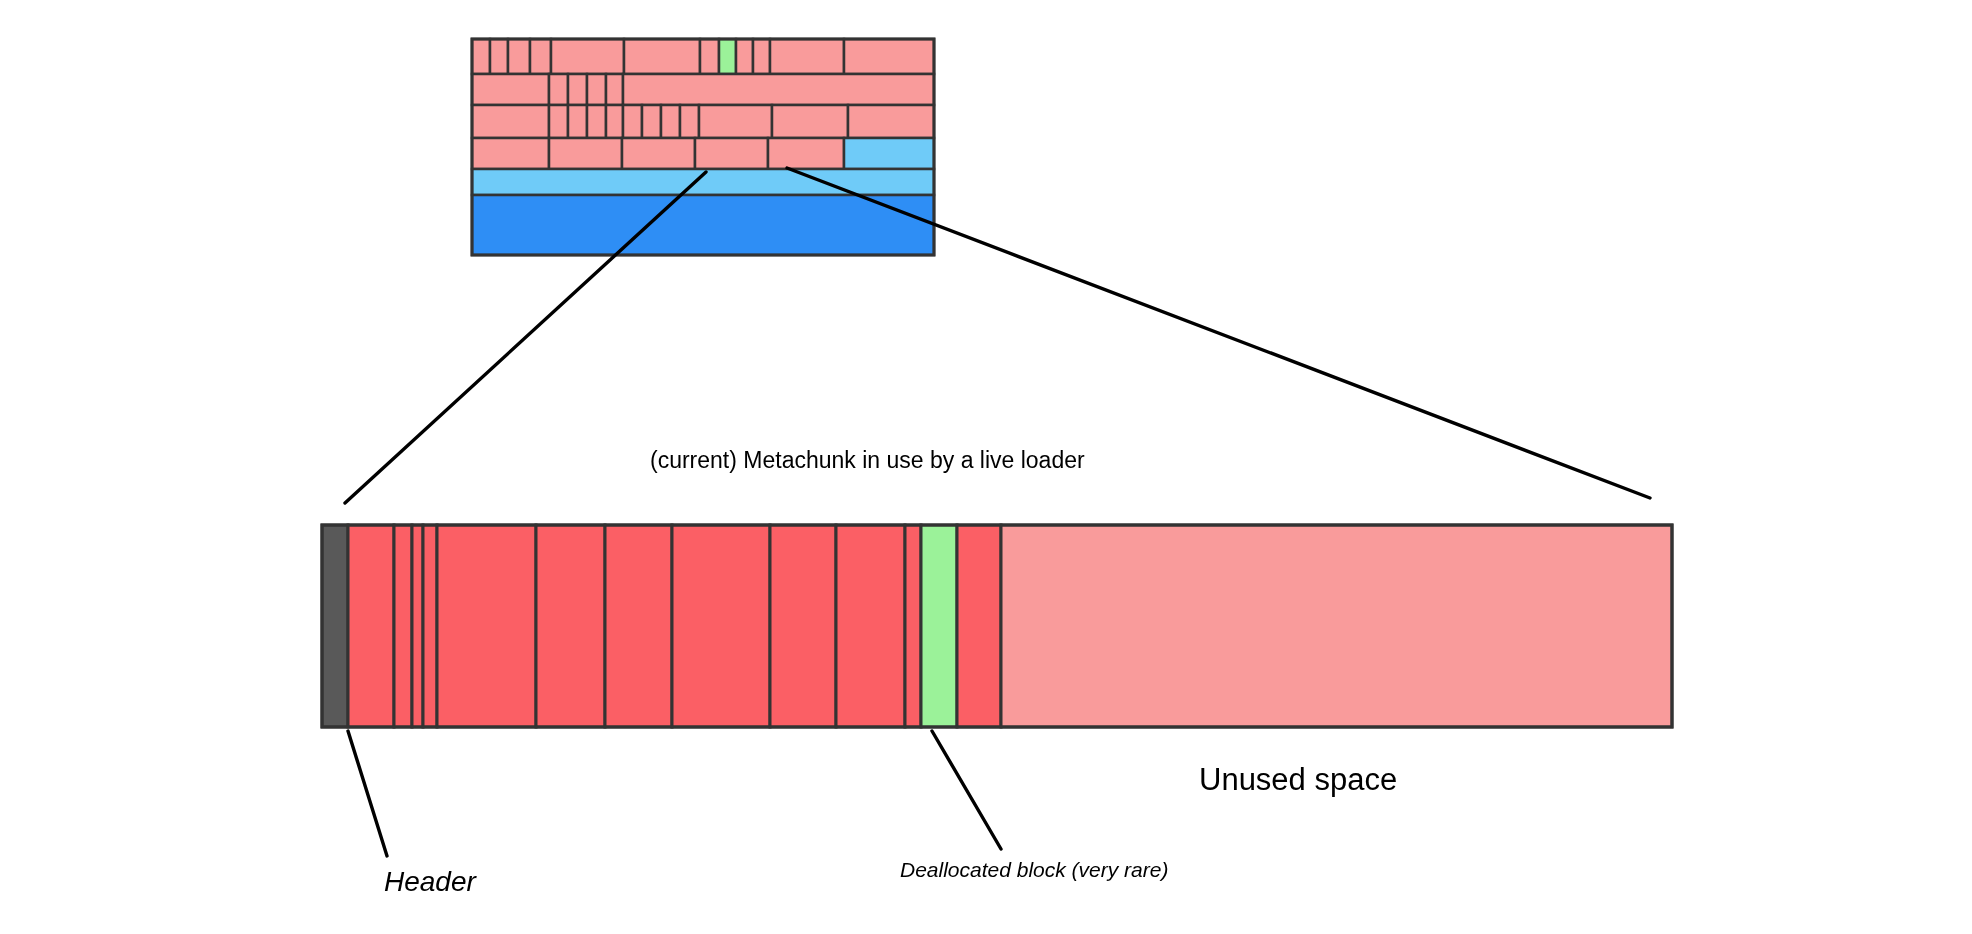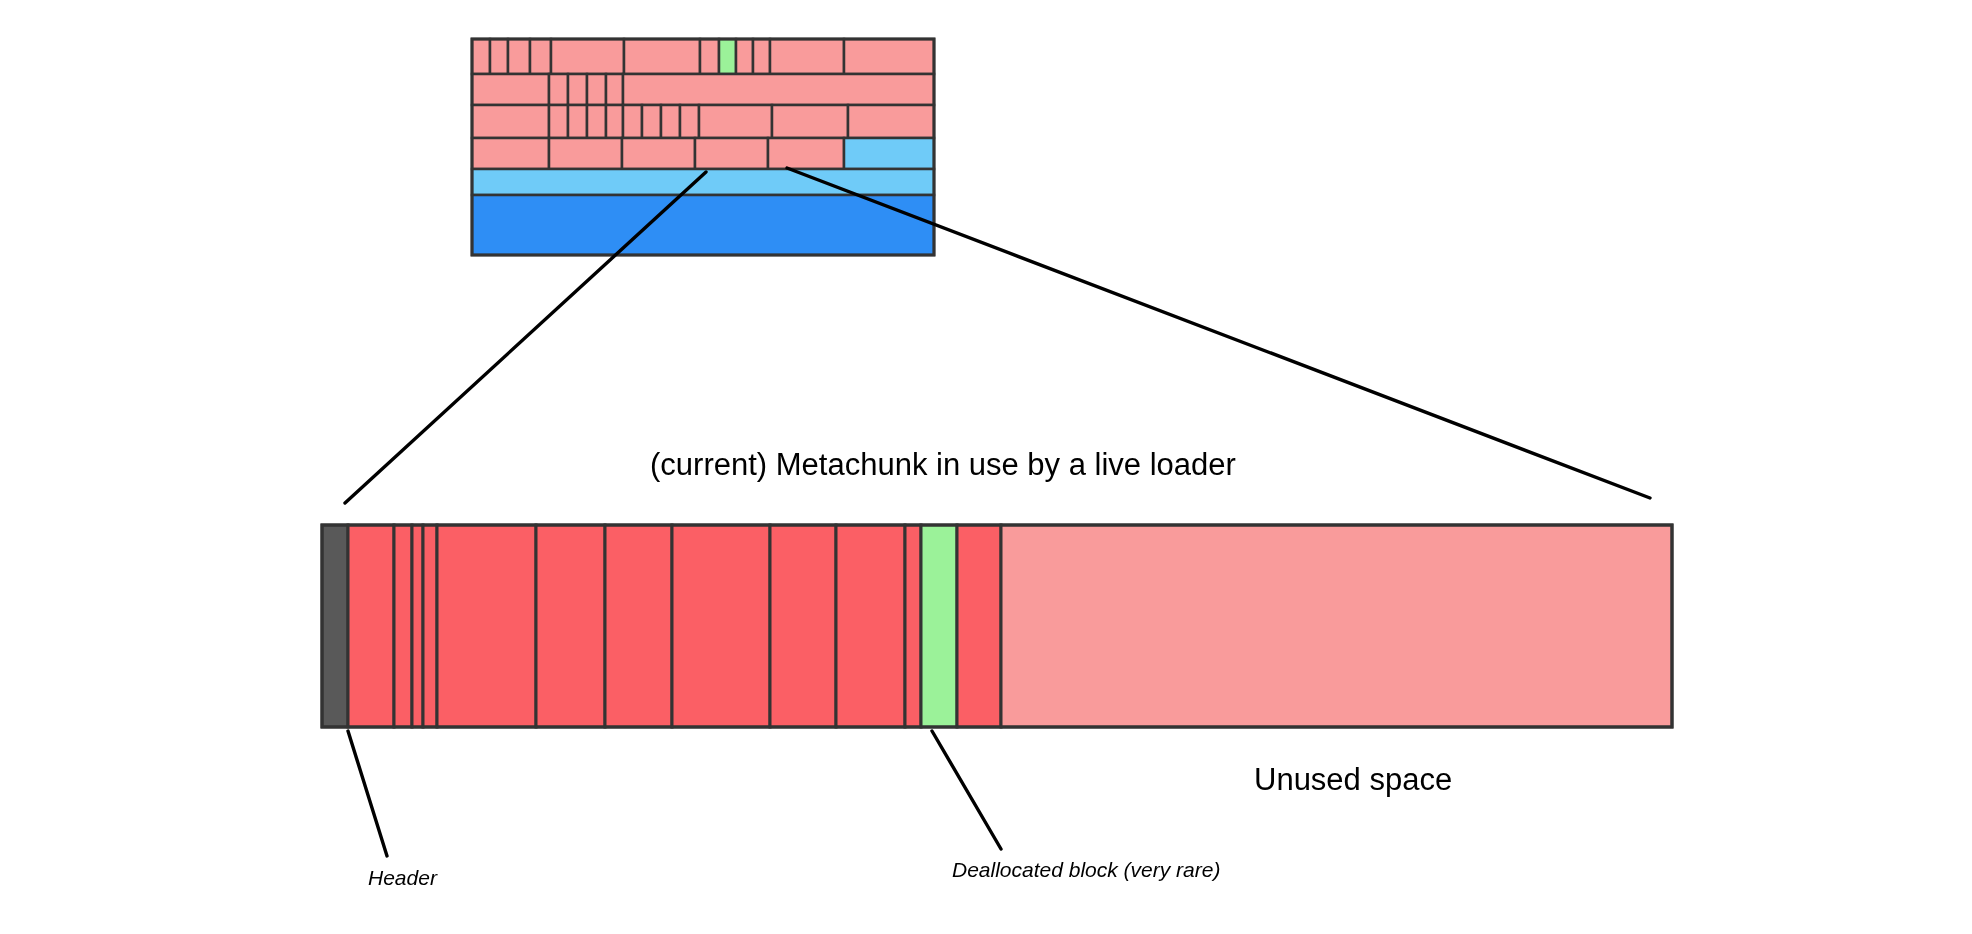--- a/index.html
+++ b/index.html
@@ -1,25 +1,25 @@
 <!DOCTYPE html>
 <html><head>
 <meta charset="utf-8">
 <style>
   html,body{margin:0;padding:0;background:#ffffff;}
   body{width:1972px;height:934px;position:relative;overflow:hidden;
        font-family:"Liberation Sans","DejaVu Sans",sans-serif;color:#000;}
   .stage{position:absolute;left:0;top:0;width:1972px;height:934px;}
   svg.layer{position:absolute;left:0;top:0;width:1972px;height:934px;}
   .lbl{position:absolute;white-space:nowrap;}
-  #title{font-size:31px;left:650px;top:447px;}
+  #title{font-size:23px;left:650px;top:447px;}
   #alloc-label{font-size:31px;left:524px;top:762px;}
-  #unused-label{font-size:31px;left:1254px;top:762px;}
-  #header-label{font-size:21px;font-style:italic;left:368px;top:866px;}
-  #dealloc-label{font-size:21px;font-style:italic;left:952px;top:858px;}
+  #unused-label{font-size:31px;left:1199px;top:762px;}
+  #header-label{font-size:28px;font-style:italic;left:384px;top:866px;}
+  #dealloc-label{font-size:21px;font-style:italic;left:900px;top:858px;}
 </style>
 </head>
 <body>
 
 <div class="stage">
 
   <svg class="layer" id="svg-root" viewBox="0 0 1972 934">
     <g id="overview-group">
         <rect x="472" y="39" width="18" height="35" fill="#F99B9B" stroke="#333333" stroke-width="2.5"></rect>
         <rect x="490" y="39" width="18" height="35" fill="#F99B9B" stroke="#333333" stroke-width="2.5"></rect>

